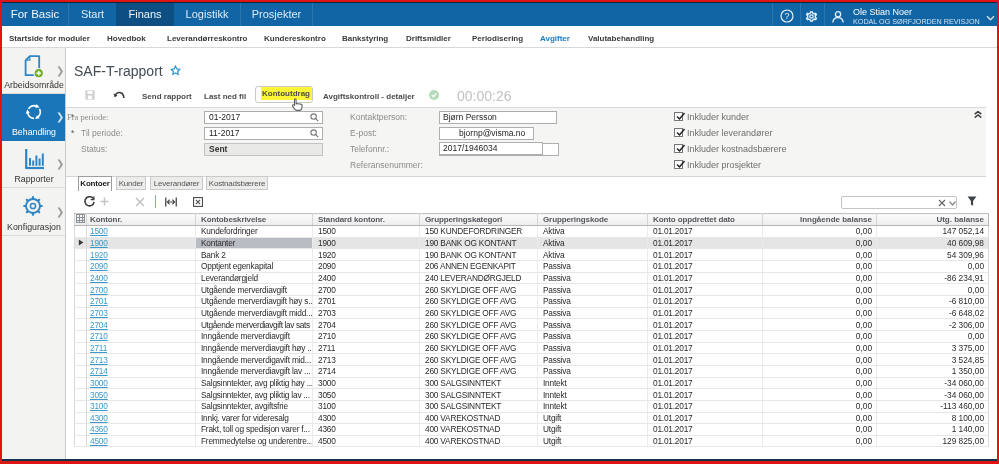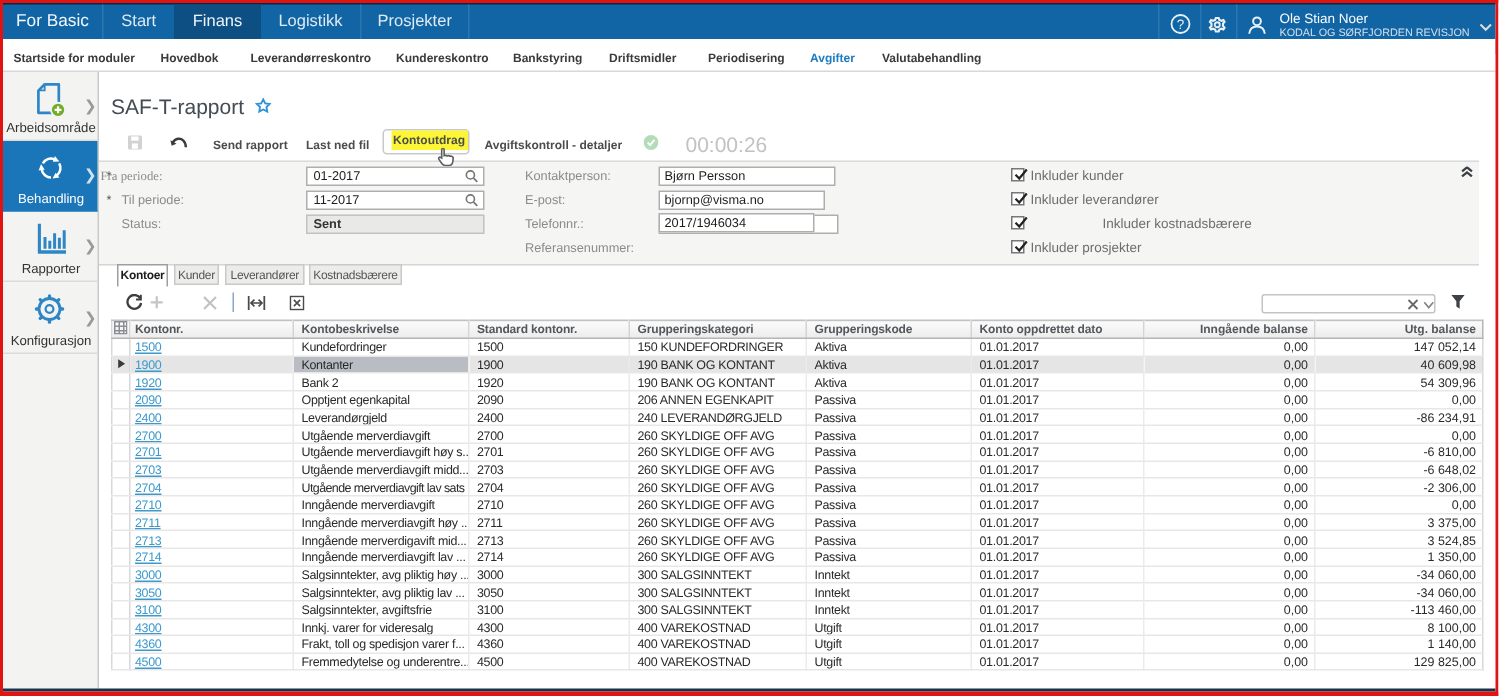--- a/index.html
+++ b/index.html
@@ -213,42 +213,42 @@
   </svg>
   <svg class="abs" style="left:310px;top:129px;" width="9" height="9" viewBox="0 0 9 9">
     <circle cx="3.6" cy="3.6" r="2.7" fill="none" stroke="#777" stroke-width="1.1"></circle>
     <path d="M5.7,5.7 L8.2,8.2" stroke="#777" stroke-width="1.2"></path>
   </svg>
   <div class="flabel" style="left:350px;top:110.5px;">Kontaktperson:</div>
   <div class="flabel" style="left:350px;top:126.5px;">E-post:</div>
   <div class="flabel" style="left:350px;top:142.5px;">Telefonnr.:</div>
   <div class="flabel" style="left:350px;top:158.5px;">Referansenummer:</div>
   <div class="finput" style="left:439px;top:110.5px;width:118px;padding-left:3px;">Bjørn Persson</div>
-  <div class="finput" style="left:439px;top:126.5px;width:111px;padding-left:3px;">bjornp@visma.no</div>
+  <div class="finput" style="left:439px;top:126.5px;width:95px;padding-left:19px;">bjornp@visma.no</div>
   <div class="finput" style="left:439px;top:142.5px;width:120px;padding-left:16px;">92223334</div>
   <div class="finput" style="left:439px;top:142px;width:104px;padding-left:3px;">2017/1946034</div>
   <div class="fchk" style="left:674px;top:112px;"></div>
   <div class="fchk" style="left:674px;top:128px;"></div>
   <div class="fchk" style="left:674px;top:144px;"></div>
   <div class="fchk" style="left:674px;top:160px;"></div>
   <svg class="abs" style="left:675px;top:110.5px;z-index:3;" width="11" height="11" viewBox="0 0 11 11">
       <path d="M2,5.5 L4.5,8 L9.5,2" fill="none" stroke="#222" stroke-width="1.5"></path>
     </svg>
   <svg class="abs" style="left:675px;top:126.5px;z-index:3;" width="11" height="11" viewBox="0 0 11 11">
       <path d="M2,5.5 L4.5,8 L9.5,2" fill="none" stroke="#222" stroke-width="1.5"></path>
     </svg>
   <svg class="abs" style="left:675px;top:142.5px;z-index:3;" width="11" height="11" viewBox="0 0 11 11">
       <path d="M2,5.5 L4.5,8 L9.5,2" fill="none" stroke="#222" stroke-width="1.5"></path>
     </svg>
   <svg class="abs" style="left:675px;top:158.5px;z-index:3;" width="11" height="11" viewBox="0 0 11 11">
       <path d="M2,5.5 L4.5,8 L9.5,2" fill="none" stroke="#222" stroke-width="1.5"></path>
     </svg>
   <div class="fchklabel" style="left:687px;top:112px;">Inkluder kunder</div>
   <div class="fchklabel" style="left:687px;top:128px;">Inkluder leverandører</div>
-  <div class="fchklabel" style="left:687px;top:144px;margin-left:48px;">Inkluder kostnadsbærere</div>
+  <div class="fchklabel" style="left:687px;top:144px;">Inkluder kostnadsbærere</div>
   <div class="fchklabel" style="left:687px;top:160px;">Inkluder prosjekter</div>
   <svg class="abs" style="left:974px;top:110.5px;" width="8" height="7" viewBox="0 0 11 10">
     <path d="M0.8,4.6 L5.5,0.8 L10.2,4.6 M0.8,9.4 L5.5,5.6 L10.2,9.4" fill="none" stroke="#3c4043" stroke-width="2.2"></path>
   </svg>
 
   <div class="tab" id="tab0" style="left:78px;width:34px;">Kontoer</div>
   <div class="tab" style="left:116px;width:30px;">Kunder</div>
   <div class="tab" style="left:150px;width:53px;">Leverandører</div>
   <div class="tab" style="left:206px;width:62px;">Kostnadsbærere</div>
 

